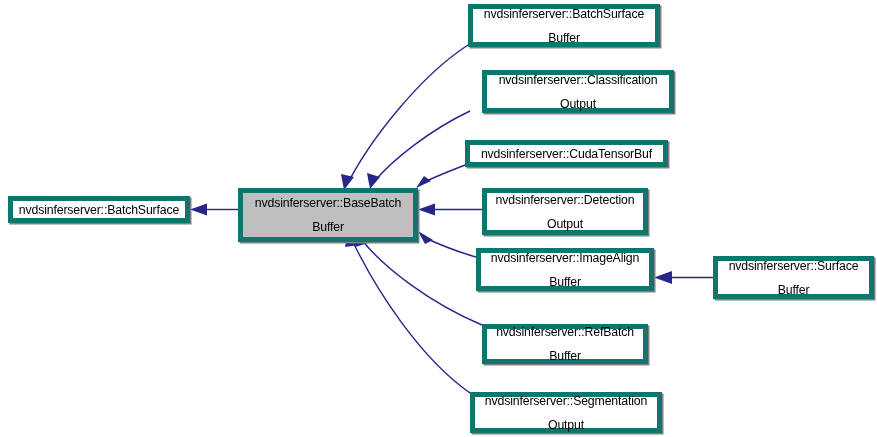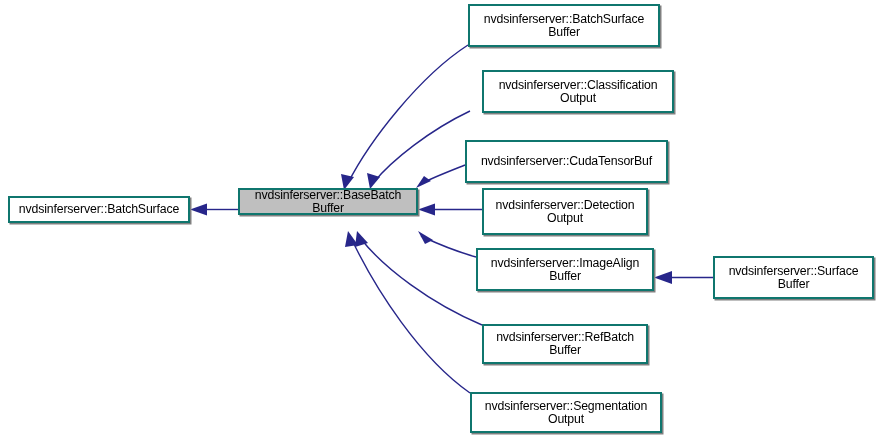--- a/index.html
+++ b/index.html
@@ -19,30 +19,30 @@
     position: absolute;
     left: 0;
     top: 0;
     width: 877px;
     height: 437px;
     pointer-events: none;
   }
   .node {
     position: absolute;
     box-sizing: border-box;
-    border: 2px solid #0f766e;
+    border: 5px solid #0f766e;
     background: #ffffff;
     box-shadow: 1.5px 1.5px 0 0 #808080;
     display: flex;
     align-items: center;
     justify-content: center;
     text-align: center;
     color: #000000;
     font-size: 12.3px;
-    line-height: 13px;
+    line-height: 24px;
     letter-spacing: -0.15px;
     white-space: pre-line;
     z-index: 2;
   }
   .node.highlight {
     background: #bfbfbf;
   }
   .node-label {
     display: block;
     width: 100%;
@@ -86,36 +86,36 @@
       <polygon points="357,231 368,243 355,247"></polygon>
       <polygon points="348,231 358,245 345,247"></polygon>
       <polygon points="654,277.5 672,271 672,284"></polygon>
     </g>
   </svg>
 
   <div class="node" style="left: 8px; top: 196px; width: 182px; height: 27px;">
     <span class="node-label">nvdsinferserver::BatchSurface</span>
   </div>
 
-  <div class="node highlight" style="left: 238px; top: 188px; width: 180px; height: 27px;">
+  <div class="node highlight" style="left: 238px; top: 188px; width: 180px; height: 54px;">
     <span class="node-label">nvdsinferserver::BaseBatch
 Buffer</span>
   </div>
 
   <div class="node" style="left: 468px; top: 4px; width: 192px; height: 43px;">
     <span class="node-label">nvdsinferserver::BatchSurface
 Buffer</span>
   </div>
 
   <div class="node" style="left: 470px; top: 70px; width: 192px; height: 43px; margin-left: 12px;">
     <span class="node-label">nvdsinferserver::Classification
 Output</span>
   </div>
 
-  <div class="node" style="left: 465px; top: 140px; width: 203px; height: 43px;">
+  <div class="node" style="left: 465px; top: 140px; width: 203px; height: 27px;">
     <span class="node-label">nvdsinferserver::CudaTensorBuf</span>
   </div>
 
   <div class="node" style="left: 482px; top: 188px; width: 166px; height: 47px;">
     <span class="node-label">nvdsinferserver::Detection
 Output</span>
   </div>
 
   <div class="node" style="left: 476px; top: 248px; width: 178px; height: 43px;">
     <span class="node-label">nvdsinferserver::ImageAlign

